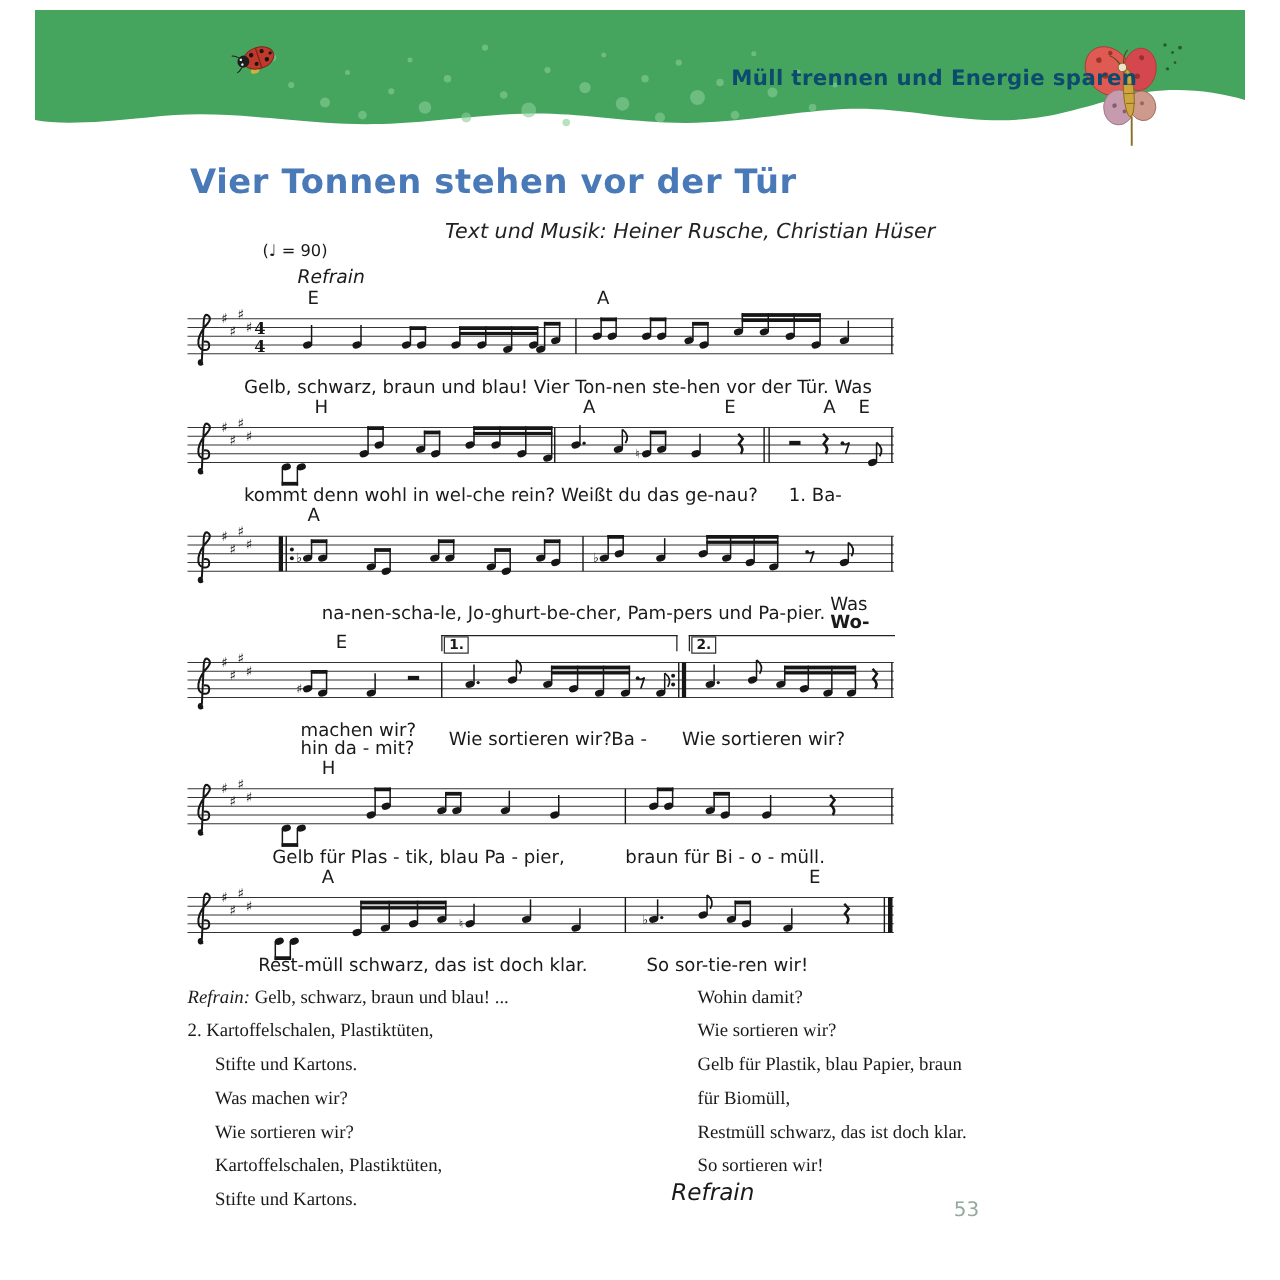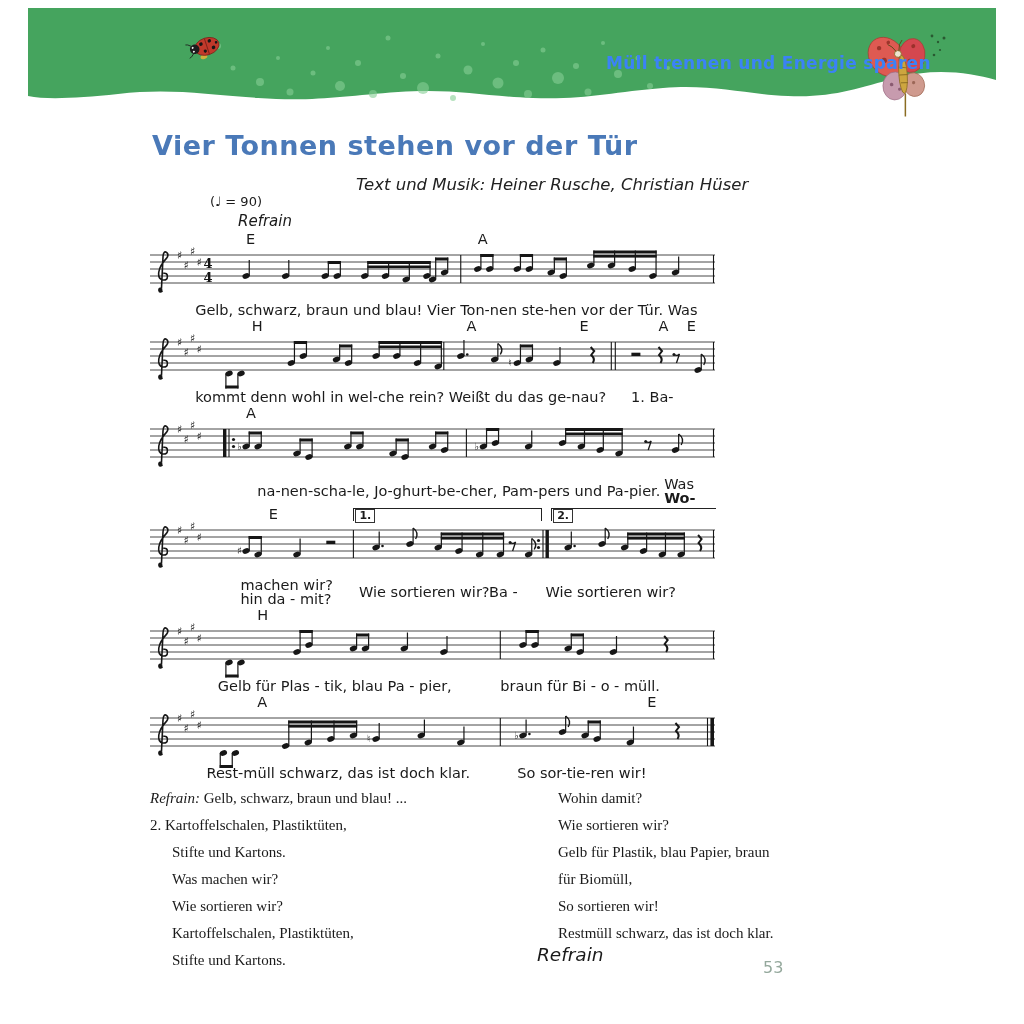--- a/index.html
+++ b/index.html
@@ -118,21 +118,21 @@
       <ellipse cx="52" cy="62" rx="10.5" ry="12" transform="rotate(-8 52 62)" fill="#cf9a8e" stroke="#a06a56" stroke-width="0.7"></ellipse>
       <circle cx="52" cy="60" r="1.6" fill="#8f5a4a" opacity="0.8"></circle>
       <path d="M42 69 L38 92" stroke="#8a6c22" stroke-width="1.5"></path>
       <ellipse cx="43" cy="50" rx="4.2" ry="19" transform="rotate(6 43 50)" fill="#cda63f" stroke="#8a6c22" stroke-width="0.8"></ellipse>
       <path d="M39.5 42 L47 44 M39 50 L47.5 51 M39.5 58 L46.5 59" stroke="#8a6c22" stroke-width="0.9"></path>
       <circle cx="41.5" cy="29" r="3.4" fill="#ece4d0" stroke="#8a6c22" stroke-width="0.8"></circle>
       <path d="M40 26 Q37 20 33 18 M43 26 Q44 19 48 16" stroke="#5a4a1a" stroke-width="0.9" fill="none"></path>
     </g>
   </svg>
 
-  <div class="header-title" style="color: #3b82f6; margin-left: 21px;">Müll trennen und Energie sparen</div>
+  <div class="header-title" style="color: #0c4a6e;">Müll trennen und Energie sparen</div>
 
   <h1 class="song-title" style="color: rgb(74, 121, 184);">Vier Tonnen stehen vor der Tür</h1>
   <div class="credit">Text und Musik: Heiner Rusche, Christian Hüser</div>
 
   <div id="score">
     <div class="tempo">(♩ = 90)</div>
     <div class="refrain-top">Refrain</div>
     <div id="systems">
         <div class="system">
           <div class="chords">
@@ -580,19 +580,19 @@
       <div class="vline indent">Was machen wir?</div>
       <div class="vline indent">Wie sortieren wir?</div>
       <div class="vline indent">Kartoffelschalen, Plastiktüten,</div>
       <div class="vline indent">Stifte und Kartons.</div>
     </div>
   <div id="verse-right" class="verses">
       <div class="vline">Wohin damit?</div>
       <div class="vline">Wie sortieren wir?</div>
       <div class="vline">Gelb für Plastik, blau Papier, braun</div>
       <div class="vline">für Biomüll,</div>
+      <div class="vline">Restmüll schwarz, das ist doch klar.</div>
       <div class="vline">So sortieren wir!</div>
-      <div class="vline">Restmüll schwarz, das ist doch klar.</div>
     </div>
   <div class="refrain-bottom">Refrain</div>
   <div class="page-number" style="color: rgb(148, 168, 156);">53</div>
 
 </div>
 
 </body></html>

